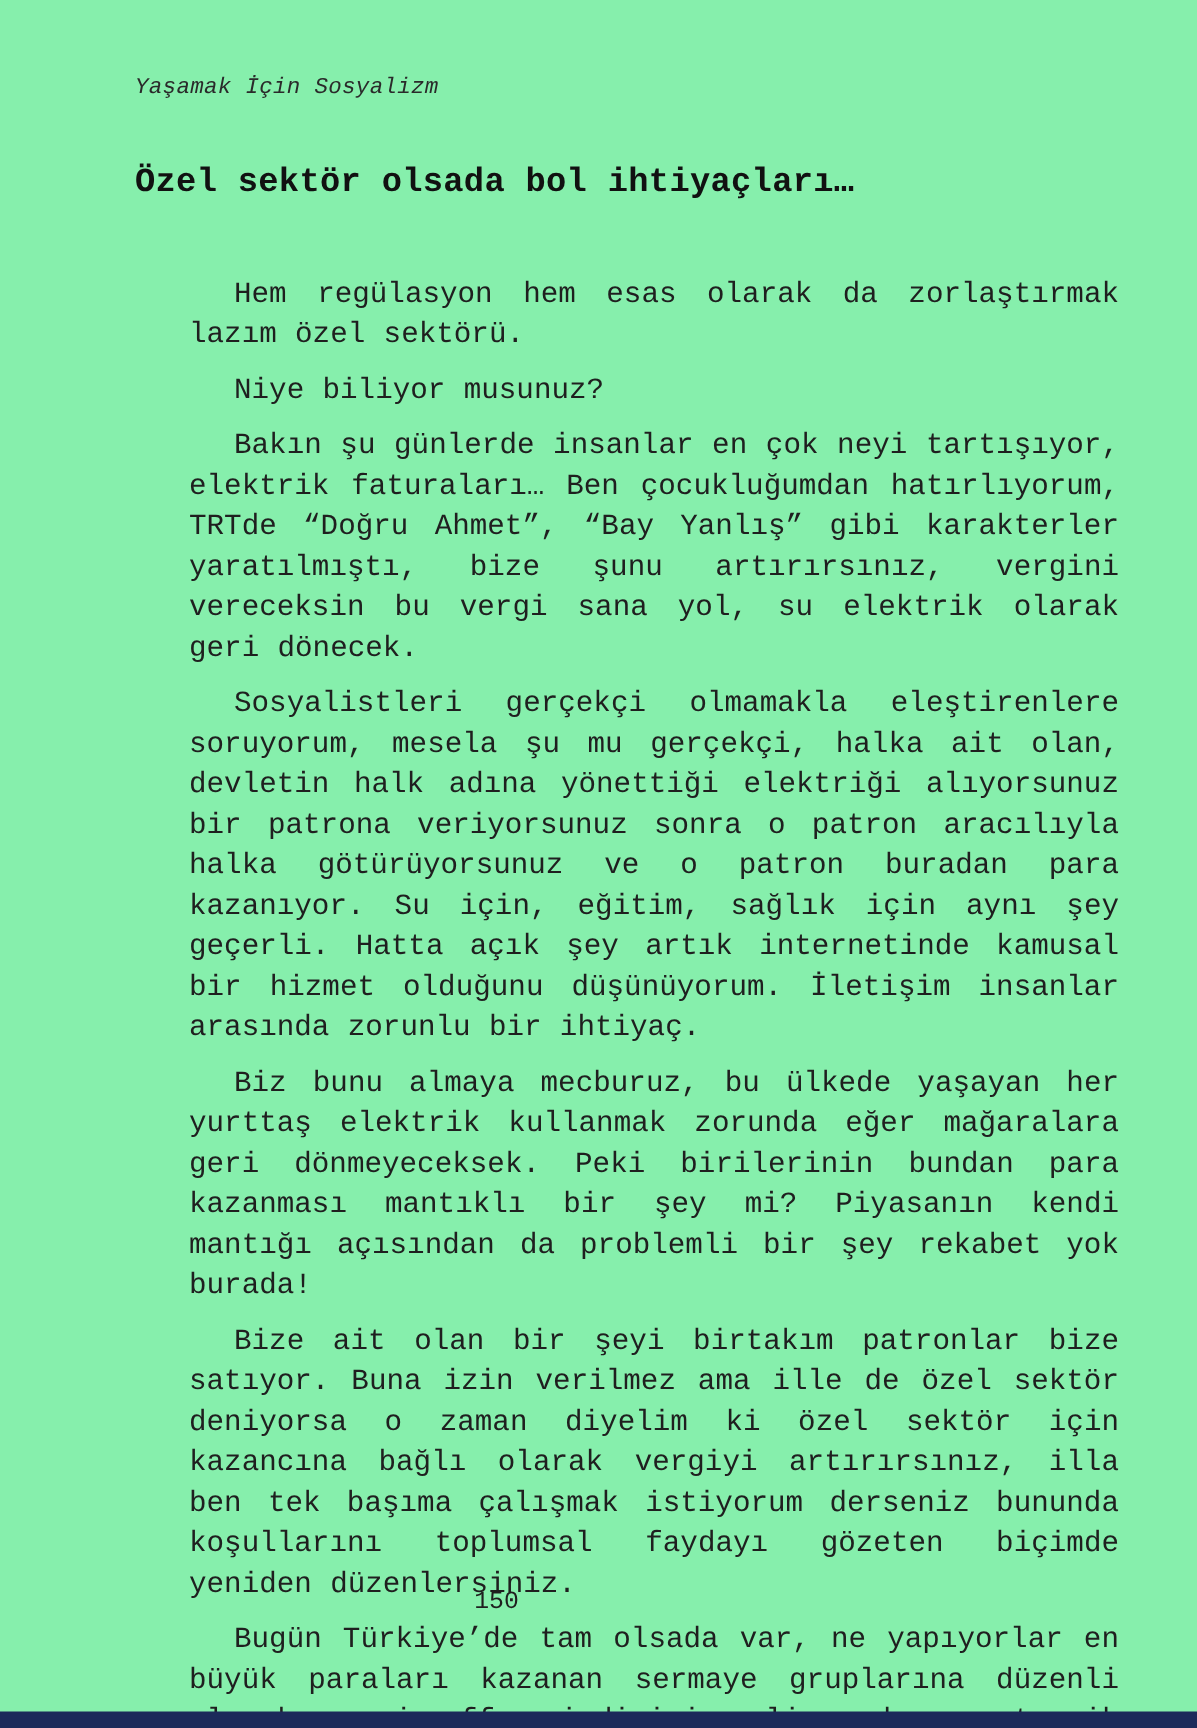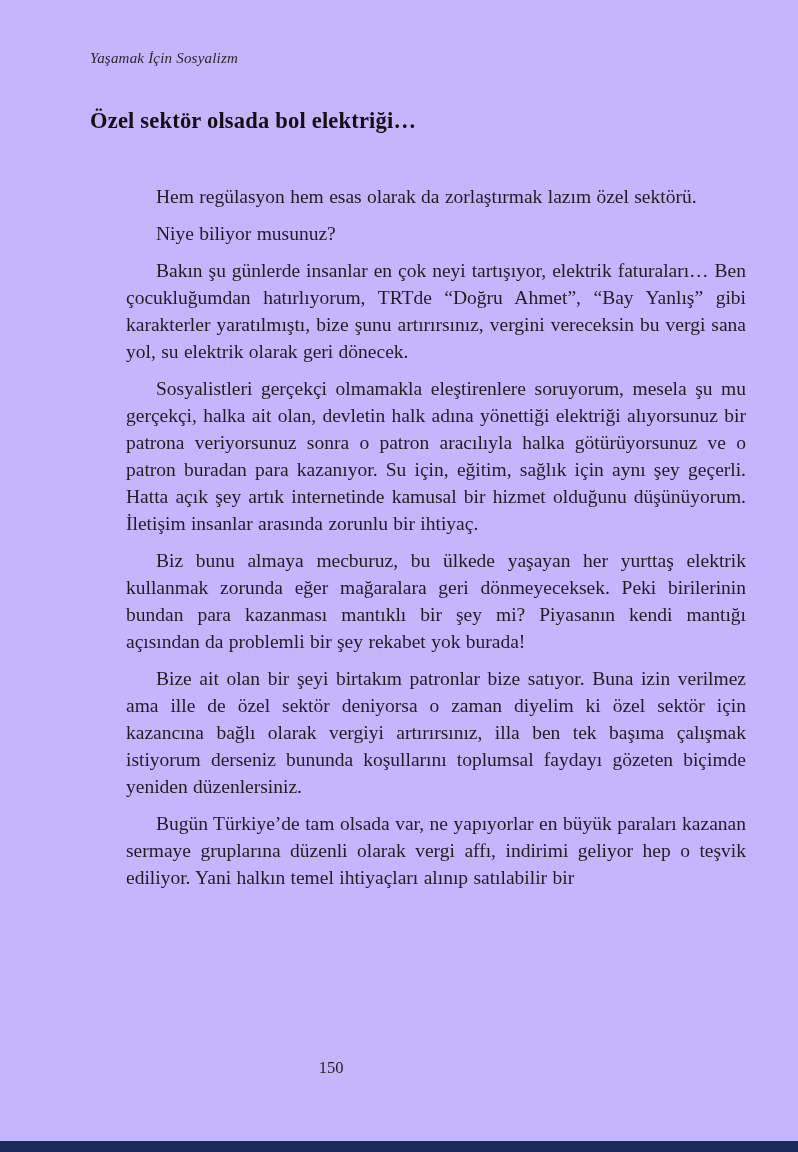--- a/index.html
+++ b/index.html
@@ -63,25 +63,25 @@
     position: absolute;
     left: 0;
     bottom: 0;
     width: 798px;
     height: 11px;
   }
 </style>
 </head>
 <body>
 
-<div class="page" style="background: #c4b5fd; color: rgb(31, 31, 31);">
+<div class="page" style="background: #86efac; color: rgb(31, 31, 31); font-family: Liberation Mono, monospace;">
 
   <div class="running-header">Yaşamak İçin Sosyalizm</div>
 
-  <h1 class="chapter-heading">Özel sektör olsada bol elektriği…</h1>
+  <h1 class="chapter-heading">Özel sektör olsada bol ihtiyaçları…</h1>
 
   <div class="body-text">
     <p>Hem regülasyon hem esas olarak da zorlaştırmak lazım özel sektörü.</p>
     <p>Niye biliyor musunuz?</p>
     <p>Bakın şu günlerde insanlar en çok neyi tartışıyor, elektrik faturaları… Ben çocukluğumdan hatırlıyorum, TRTde “Doğru Ahmet”, “Bay Yanlış” gibi karakterler yaratılmıştı, bize şunu artırırsınız, vergini vereceksin bu vergi sana yol, su elektrik olarak geri dönecek.</p>
     <p>Sosyalistleri gerçekçi olmamakla eleştirenlere soruyorum, mesela şu mu gerçekçi, halka ait olan, devletin halk adına yönettiği elektriği alıyorsunuz bir patrona veriyorsunuz sonra o patron aracılıyla halka götürüyorsunuz ve o patron buradan para kazanıyor.  Su için, eğitim, sağlık için aynı şey geçerli. Hatta açık şey artık internetinde kamusal bir hizmet olduğunu düşünüyorum. İletişim insanlar arasında zorunlu bir ihtiyaç.</p>
     <p>Biz bunu almaya mecburuz, bu ülkede yaşayan her yurttaş elektrik kullanmak zorunda eğer mağaralara geri dönmeyeceksek. Peki birilerinin bundan para kazanması mantıklı bir şey mi? Piyasanın kendi mantığı açısından da problemli bir şey rekabet yok burada!</p>
     <p>Bize ait olan bir şeyi birtakım patronlar bize satıyor. Buna izin verilmez ama ille de özel sektör deniyorsa o zaman diyelim ki özel sektör için kazancına bağlı olarak vergiyi artırırsınız, illa ben tek başıma çalışmak istiyorum derseniz bununda koşullarını toplumsal faydayı gözeten biçimde yeniden düzenlersiniz.</p>
     <p>Bugün Türkiye’de tam olsada var, ne yapıyorlar en büyük paraları kazanan sermaye gruplarına düzenli olarak vergi affı, indirimi geliyor hep o teşvik ediliyor. Yani halkın temel ihtiyaçları alınıp satılabilir bir</p>
   </div>

